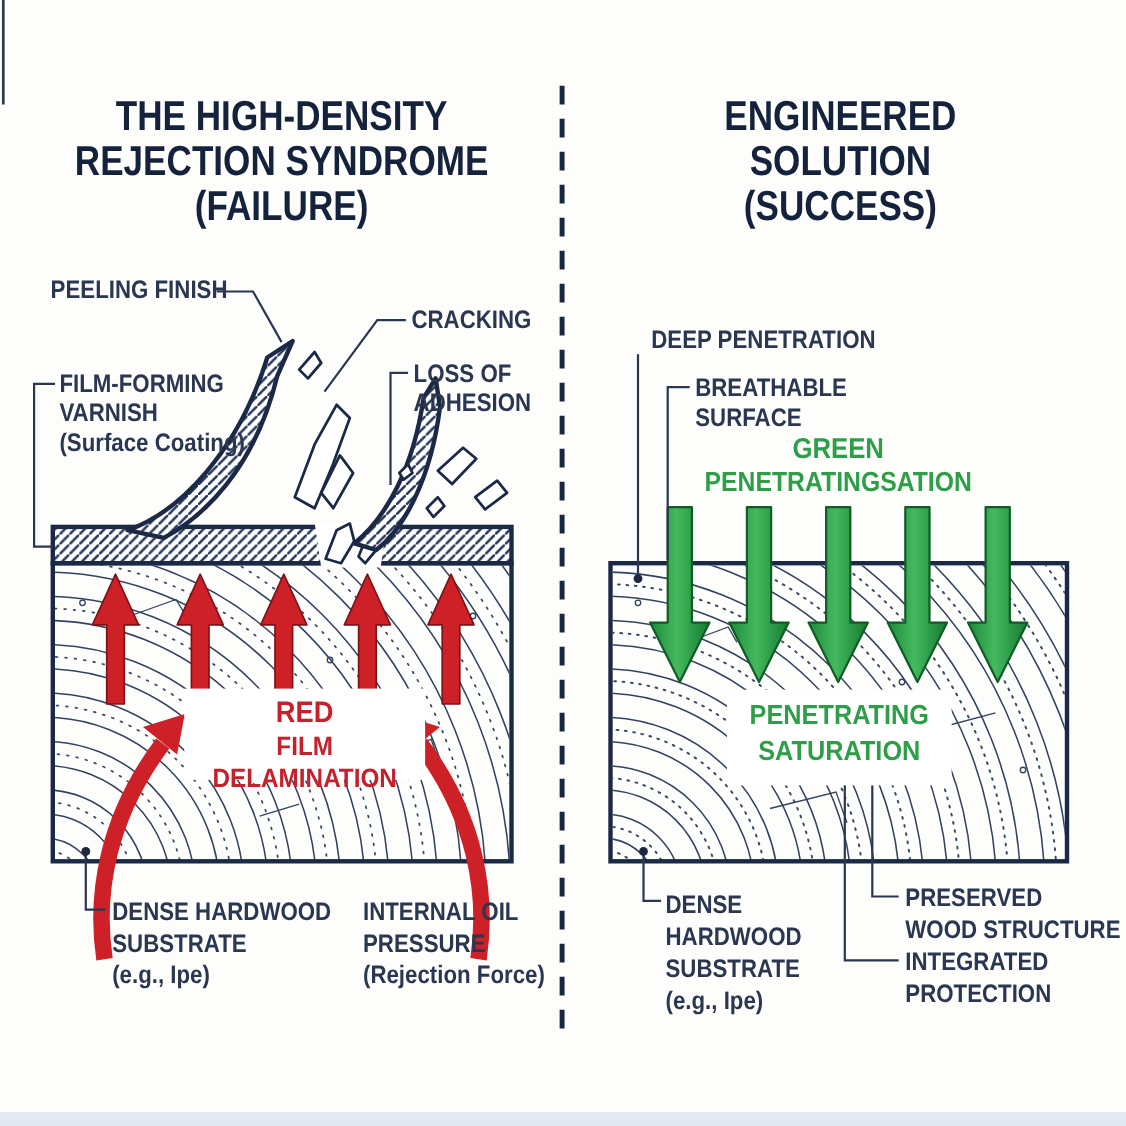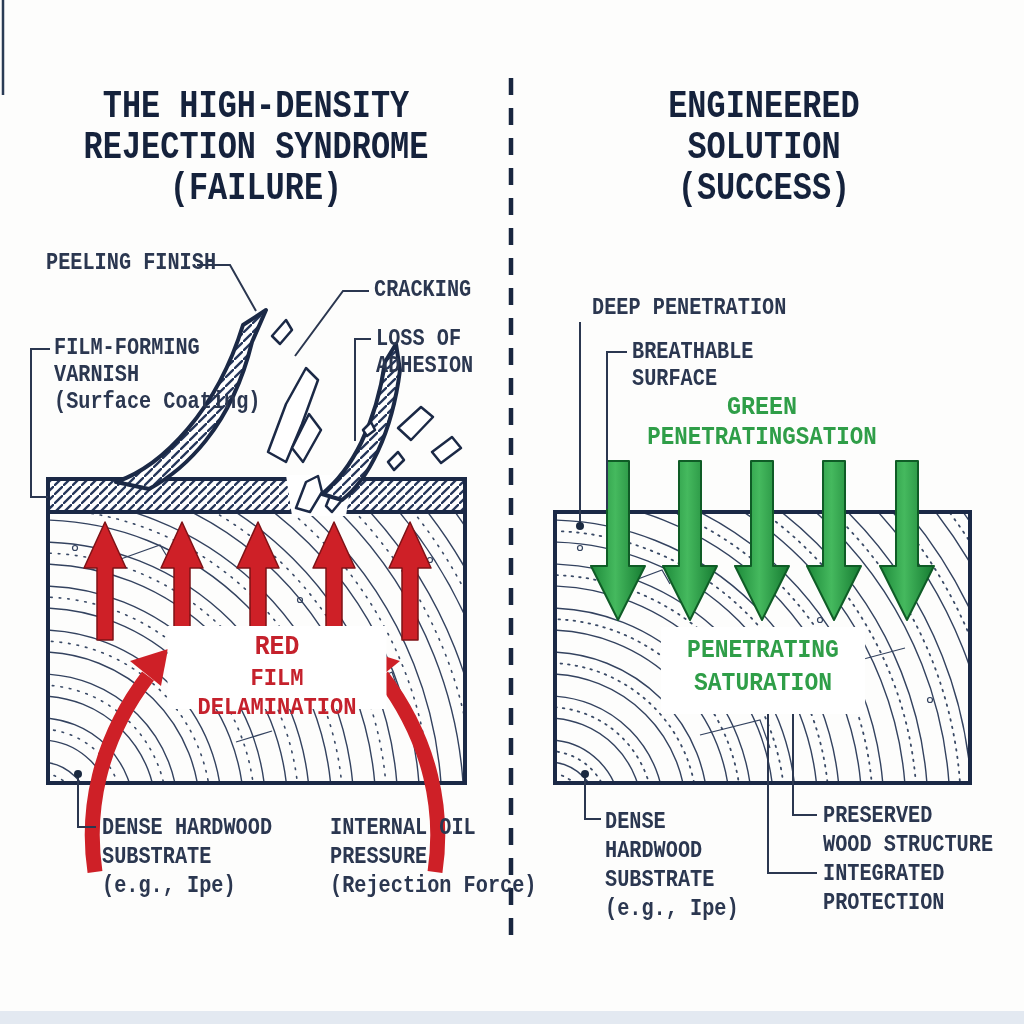--- a/index.html
+++ b/index.html
@@ -1,18 +1,18 @@
 <!DOCTYPE html>
 <html><head>
 <meta charset="utf-8">
 <style>
   html,body{margin:0;padding:0;background:#ffffff;}
   #stage{
     position:relative;width:1024px;height:1024px;overflow:hidden;
-    background:#fdfdfc;font-family:Liberation Mono, monospace;
+    background:#fdfdfc;font-family:Liberation Sans, sans-serif;
   }
   #artwork{position:absolute;left:0;top:0;z-index:1;}
   .txt{position:absolute;z-index:2;color:#2b3750;font-weight:600;
        font-size:23px;line-height:27px;transform:scaleX(0.88);
        transform-origin:left top;white-space:nowrap;}
   .txt span{display:block;}
   .title{position:absolute;z-index:2;color:#15223c;font-weight:800;
          font-size:38px;line-height:41px;text-align:center;
          transform:scaleX(0.84);transform-origin:center top;}
   .title span{display:block;}

